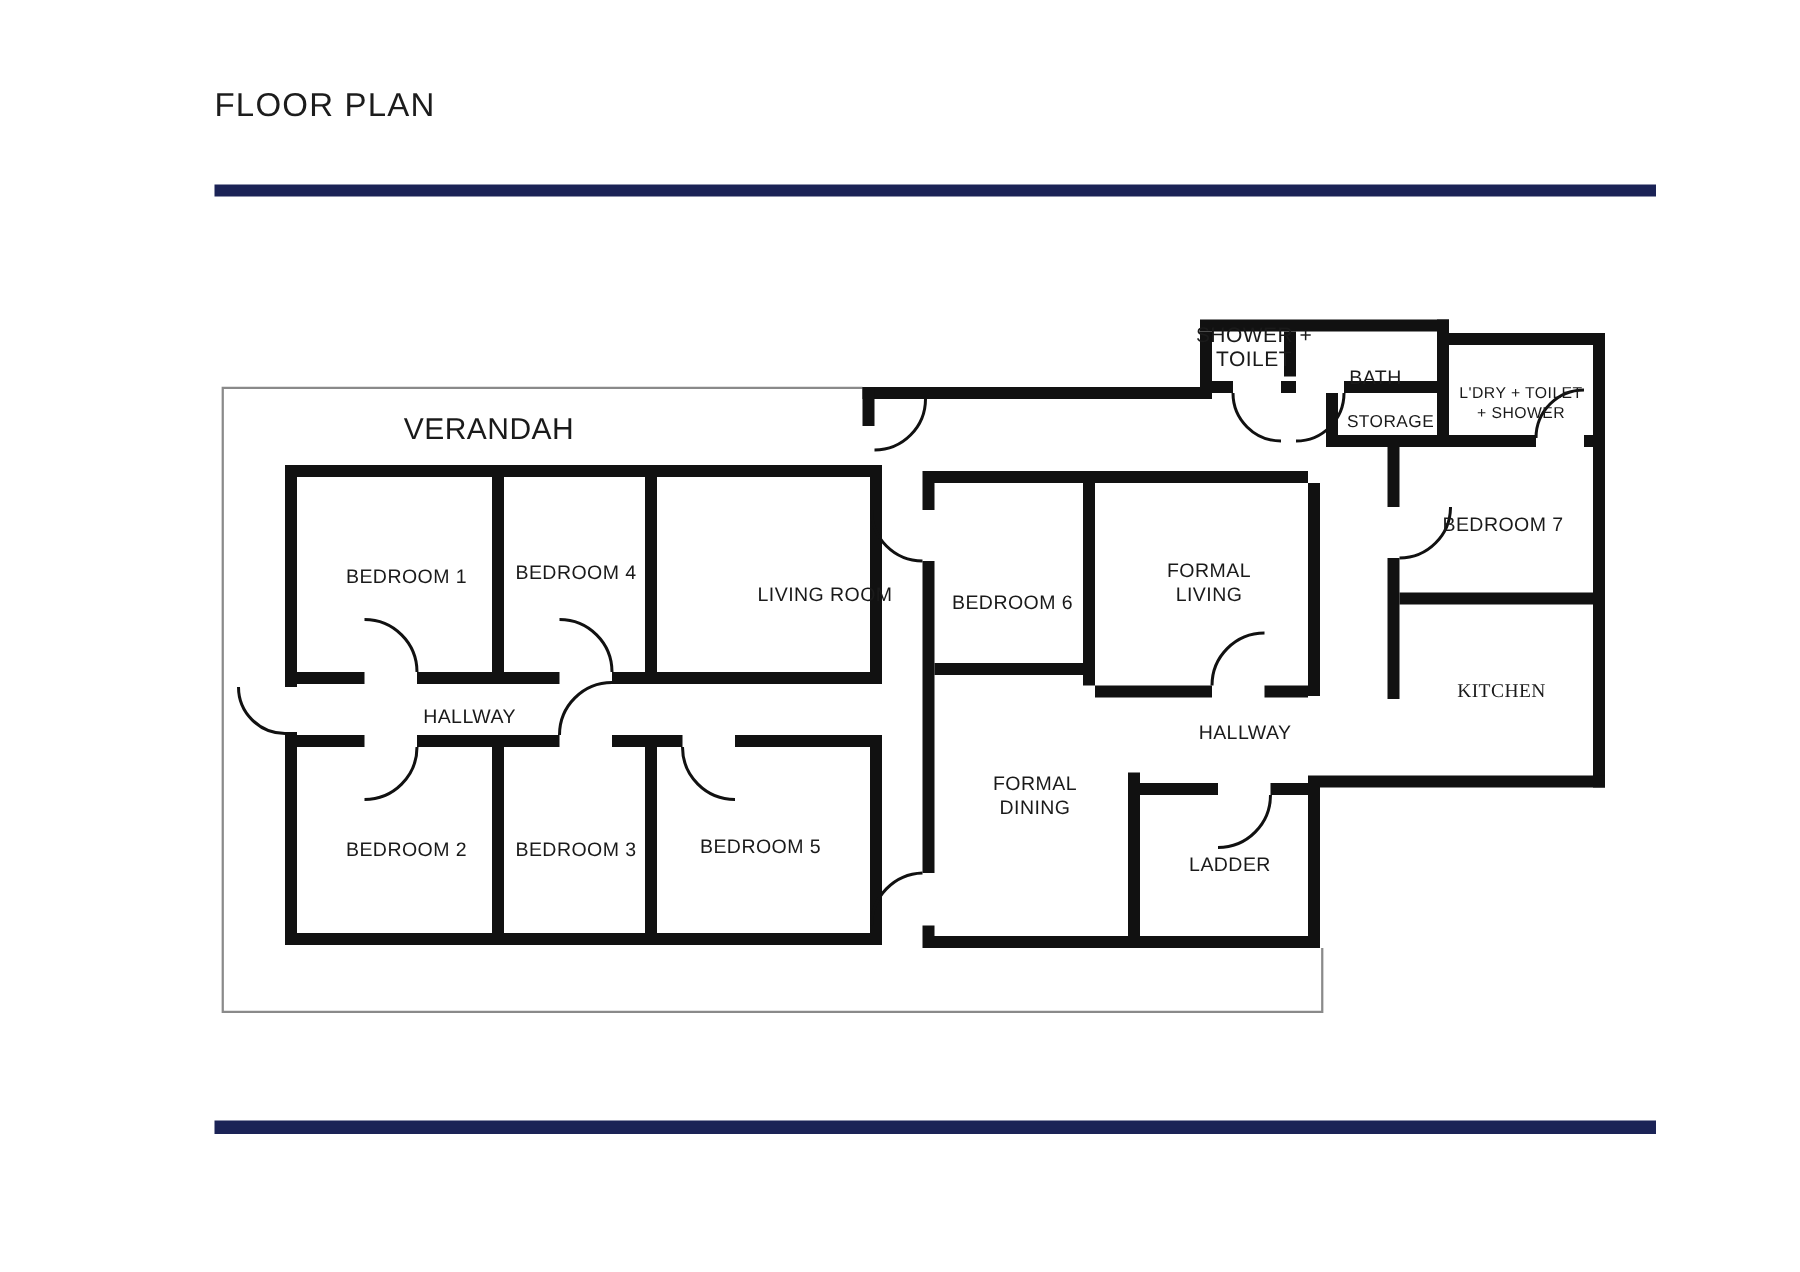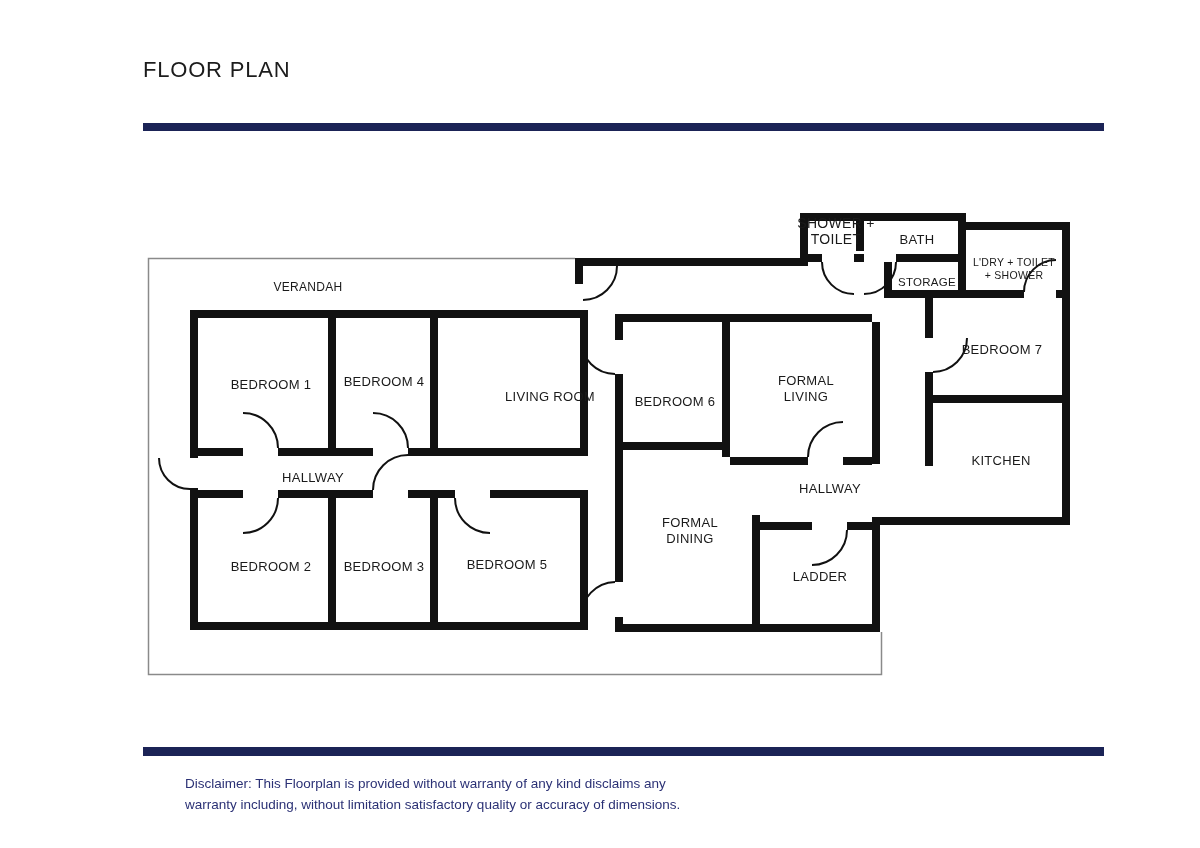--- a/index.html
+++ b/index.html
@@ -139,42 +139,40 @@
         <path class="door" d="M 808 457 A 35 35 0 0 1 843 422"></path>
         <path class="door" d="M 847 530 A 35 35 0 0 1 812 565"></path>
         <path class="door" d="M 822 262 A 32 32 0 0 0 854 294"></path>
         <path class="door" d="M 864 294 A 32 32 0 0 0 896 262"></path>
         <path class="door" d="M 1024 292 A 32 32 0 0 1 1056 260"></path>
         <path class="door" d="M 933 372 A 34 34 0 0 0 967 338"></path>
         <path class="door" d="M 615 582 A 35 35 0 0 0 581 617"></path>
       </g>
     </svg>
 
-    <div class="room-label" style="left:308px;top:287px;font-size:12px;">VERANDAH</div>
+    <div class="room-label" style="left:326px;top:287px;font-size:20px;">VERANDAH</div>
     <div class="room-label" style="left:271px;top:385px;">BEDROOM 1</div>
     <div class="room-label" style="left:384px;top:382px;">BEDROOM 4</div>
     <div class="room-label" style="left:505px;top:397px;margin-left:45px;">LIVING ROOM</div>
     <div class="room-label" style="left:313px;top:478px;">HALLWAY</div>
     <div class="room-label" style="left:271px;top:567px;">BEDROOM 2</div>
     <div class="room-label" style="left:384px;top:567px;">BEDROOM 3</div>
     <div class="room-label" style="left:507px;top:565px;">BEDROOM 5</div>
     <div class="room-label" style="left:675px;top:402px;">BEDROOM 6</div>
     <div class="room-label" style="left:806px;top:389px;">FORMAL
 LIVING</div>
     <div class="room-label" style="left:690px;top:531px;">FORMAL
 DINING</div>
     <div class="room-label" style="left:830px;top:489px;">HALLWAY</div>
     <div class="room-label" style="left:820px;top:577px;">LADDER</div>
     <div class="room-label xs" style="left:836px;top:231px;">SHOWER +
 TOILET</div>
-    <div class="room-label" style="left:917px;top:240px;text-align:right;">BATH</div>
+    <div class="room-label" style="left:917px;top:252px;text-align:right;">BATH</div>
     <div class="room-label sm" style="left:927px;top:282px;">STORAGE</div>
     <div class="room-label s" style="left:1014px;top:242px;">L'DRY + TOILET
 + SHOWER</div>
     <div class="room-label" style="left:1002px;top:350px;">BEDROOM 7</div>
-    <div class="room-label" style="left:1001px;top:461px;">KITCHEN</div>
+    <div class="room-label" style="left:1001px;top:461px;font-family:Liberation Serif, serif;">KITCHEN</div>
   </div>
 
   <div class="bar bottom"></div>
-  <div class="disclaimer">Disclaimer: This Floorplan is provided without warranty of any kind disclaims any
-warranty including, without limitation satisfactory quality or accuracy of dimensions.</div>
 
 </div>
 
 </body></html>

